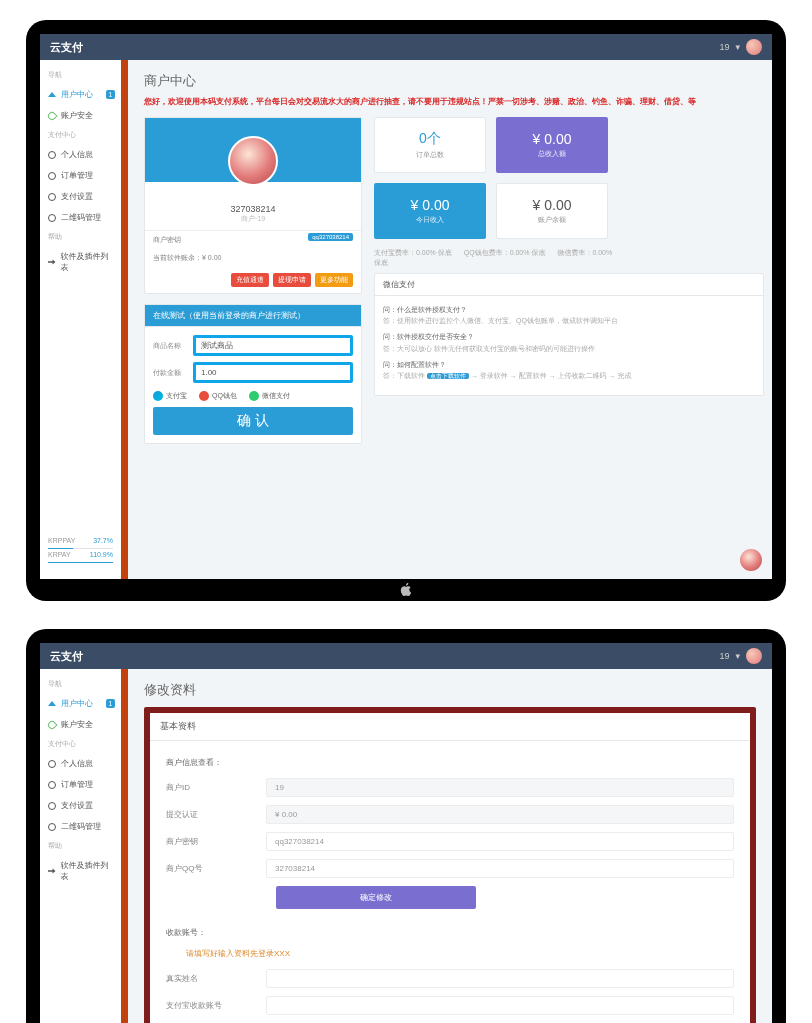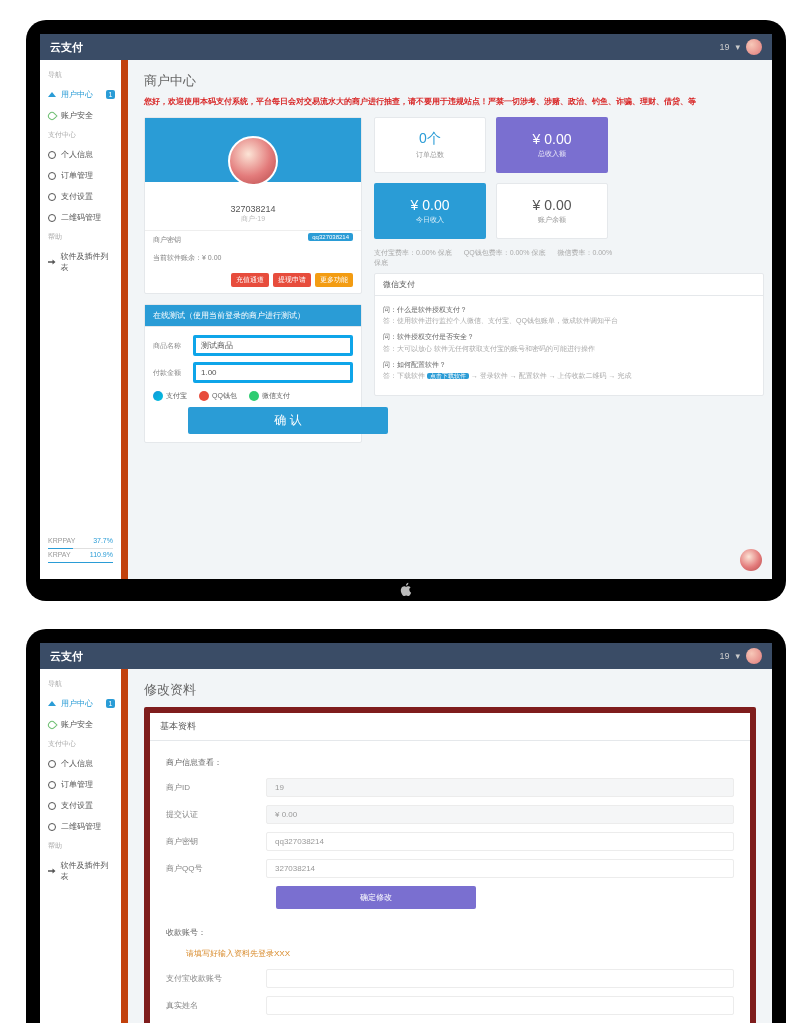--- a/index.html
+++ b/index.html
@@ -154,21 +154,21 @@
     border-radius: 2px;
   }
   .paytypes { display: flex; gap: 12px; padding: 2px 0 6px 0; font-size: 7px; color: #666; }
   .paytypes span { display: flex; align-items: center; gap: 3px; }
   .pt-ico { width: 10px; height: 10px; border-radius: 50%; display: inline-block; }
   .pt-ali { background: linear-gradient(135deg,#1296db,#00c1de); }
   .pt-qq { background: #e74c3c; }
   .pt-wx { background: #2ecc71; }
   .confirm-btn {
     width: 100%; background: #2a9cd6; color: #fff; border: none; padding: 5px;
-    font-size: 12px; border-radius: 2px; cursor: pointer; margin-left: 35px;
+    font-size: 14px; border-radius: 2px; cursor: pointer;
   }
 
   
   .float-av {
     position: absolute; right: 10px; bottom: 8px;
     width: 22px; height: 22px; border-radius: 50%;
     background: radial-gradient(circle at 40% 35%, #fce4d6, #e37b7b 55%, #b54a4a);
   }
 
   
@@ -465,25 +465,25 @@
                 <label>商户QQ号</label>
                 <div class="fval white">327038214</div>
               </div>
               <button class="btn-purple">确定修改</button>
 
               <div style="height:14px"></div>
               <div class="section-lbl">收款账号：</div>
               <div class="warn" style="margin-left:20px">请填写好输入资料先登录XXX</div>
 
               <div class="frow">
+                <label>真实姓名</label>
+                <input class="fval white" style="background: rgb(255, 255, 255);" value="">
+              </div>
+              <div class="frow">
                 <label>支付宝收款账号</label>
-                <input class="fval white" style="background: rgb(255, 255, 255);" value="">
-              </div>
-              <div class="frow">
-                <label>真实姓名</label>
                 <input class="fval white" style="background: rgb(255, 255, 255);" value="">
               </div>
               <button class="btn-purple">提交认证</button>
 
             </div>
           </div>
 
         </div>
       </div>
     </div>

